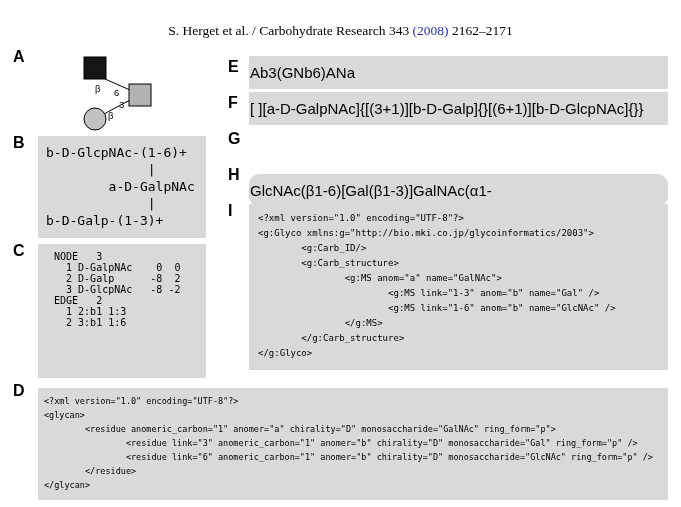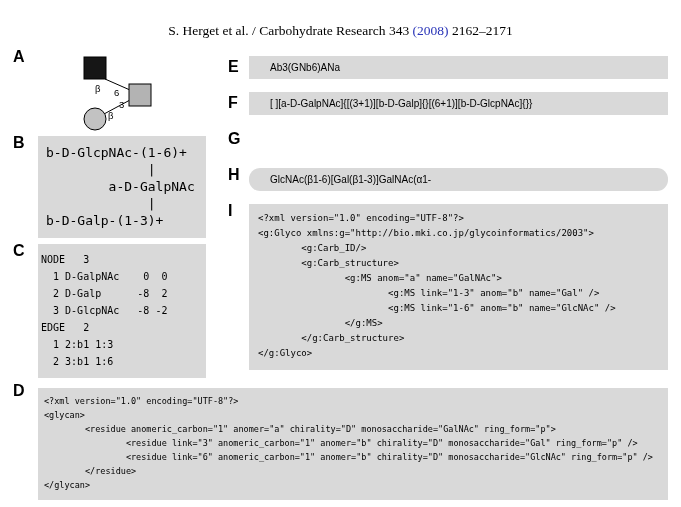--- a/index.html
+++ b/index.html
@@ -21,33 +21,33 @@
   #lab-e { left:228px; top:58px; }
   #lab-f { left:228px; top:94px; }
   #lab-g { left:228px; top:130px; }
   #lab-h { left:228px; top:166px; }
   #lab-i { left:228px; top:202px; }
 
   .graybox, .graybar { position:absolute; background:var(--panel-bg, #d9d9d9); }
   .graybox { font-family:"DejaVu Sans Mono", monospace; white-space:pre; overflow:hidden; }
 
   #box-b { left:38px; top:136px; width:168px; height:102px; font-size:13px; line-height:17px; padding:8px 8px; }
-  #box-c { left:38px; top:244px; width:168px; height:134px; font-size:10px;   line-height:17px; padding:7px 3px; }
+  #box-c { left:38px; top:244px; width:168px; height:134px; font-size:10px;   line-height:11px; padding:7px 16px; }
   #box-d { left:38px; top:388px; width:630px; height:112px; font-size:8.5px;  line-height:14px; padding:6px 4px 6px 6px; }
   #box-i { left:249px; top:204px; width:419px; height:166px; font-size:9px;   line-height:15px; padding:7px 9px; }
 
   .graybar {
-    left:249px; width:419px; height:23px;
-    font-size:10px; padding-left:21px;
+    left:249px; width:419px; height:33px;
+    font-size:15px; padding-left:1px;
     display:flex; align-items:center; white-space:pre;
   }
   #bar-e { top:56px; }
   #bar-f { top:92px; }
   #bar-g { top:128px; }
-  #bar-h { top:168px;border-radius:11px; }
+  #bar-h { top:174px;border-radius:11px; }
 
   #diagram-a { position:absolute; left:72px; top:50px; }
   #diagram-a line { stroke:#000; stroke-width:1; }
   #diagram-a .sym-black { fill:var(--symbol-black, #161616); stroke:#000; stroke-width:1; }
   #diagram-a .sym-gray  { fill:var(--symbol-gray, #b3b3b3);  stroke:#000; stroke-width:1; }
   #diagram-a .sym-circle{ fill:var(--symbol-circle, #c2c2c2); stroke:#000; stroke-width:1; }
   #diagram-a text { font-family:"Liberation Sans", sans-serif; font-size:9.5px; fill:#000; }
 </style>
 </head>
 <body>

